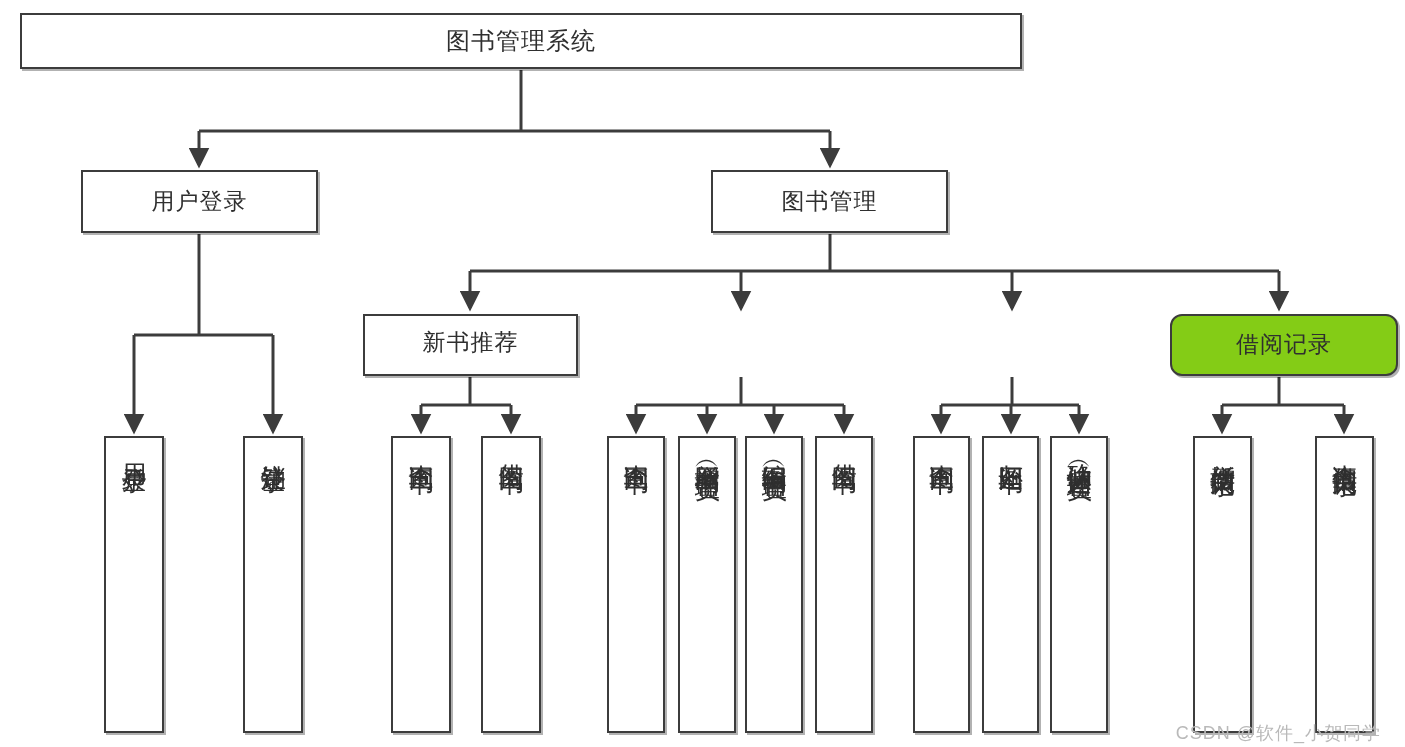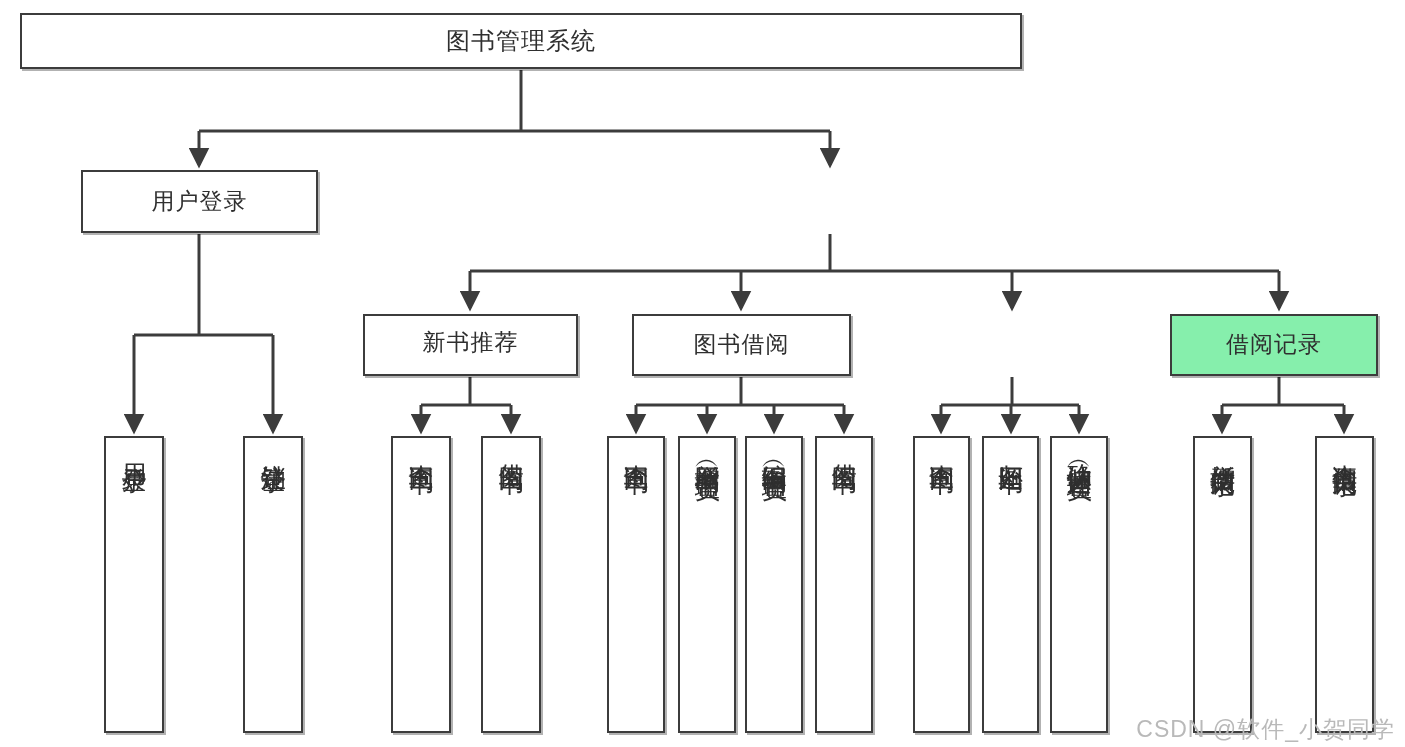--- a/index.html
+++ b/index.html
@@ -53,23 +53,23 @@
   
   svg#wires{
     position:absolute;
     left:0;top:0;
     width:1405px;height:747px;
     pointer-events:none;
   }
   
   #watermark{
     position:absolute;
-    right:10px;
+    right:24px;
     bottom:2px;
-    font-size:23px;
+    font-size:18px;
     color:#b9b9b9;
     letter-spacing:1px;
     white-space:nowrap;
   }
 </style>
 </head>
 <body>
 
 <div id="canvas" style="background: rgb(255, 255, 255);">
 
@@ -125,28 +125,28 @@
     </g>
   </svg>
 
   <div class="node h root" style="left: 20px; top: 13px; width: 1002px; height: 56px; border-color: rgb(60, 60, 60); background-color: rgb(255, 255, 255);">
     <span class="label" style="color: rgb(47, 47, 47);">图书管理系统</span>
   </div>
 
   <div class="node h" style="left: 81px; top: 170px; width: 237px; height: 63px; border-color: rgb(60, 60, 60); background-color: rgb(255, 255, 255);">
     <span class="label" style="color: rgb(47, 47, 47);">用户登录</span>
   </div>
+  <div class="node h" style="left: 711px; top: 170px; width: 237px; height: 63px; border-color: rgb(60, 60, 60); background-color: rgb(255, 255, 255);">
+    <span class="label" style="color: rgb(47, 47, 47);">图书管理</span>
+  </div>
 
   <div class="node h" style="left: 363px; top: 314px; width: 215px; height: 62px; border-color: rgb(60, 60, 60); background-color: rgb(255, 255, 255);">
     <span class="label" style="color: rgb(47, 47, 47); font-family: Liberation Mono, monospace;">新书推荐</span>
   </div>
-  <div class="node h" style="left: 632px; top: 314px; width: 219px; height: 62px; border-color: rgb(60, 60, 60); background-color: rgb(255, 255, 255);">
-    <span class="label" style="color: rgb(47, 47, 47);">图书借阅</span>
-  </div>
-  <div class="node h" style="left: 1170px; top: 314px; width: 208px; height: 62px; border-color: rgb(60, 60, 60); background-color: #86efac;">
+  <div class="node h" style="left: 1170px; top: 314px; width: 228px; height: 62px; border-color: rgb(60, 60, 60); background-color: #84cc16; border-radius: 12px;">
     <span class="label" style="color: rgb(47, 47, 47);">借阅记录</span>
   </div>
 
   <div class="node v" style="left: 104px; top: 436px; width: 60px; height: 297px; border-color: rgb(60, 60, 60); background-color: rgb(255, 255, 255);">
     <span class="label" style="color: rgb(47, 47, 47);">用户登录</span>
   </div>
   <div class="node v" style="left: 243px; top: 436px; width: 60px; height: 297px; border-color: rgb(60, 60, 60); background-color: rgb(255, 255, 255);">
     <span class="label" style="color: rgb(47, 47, 47);">注销登录</span>
   </div>
 

